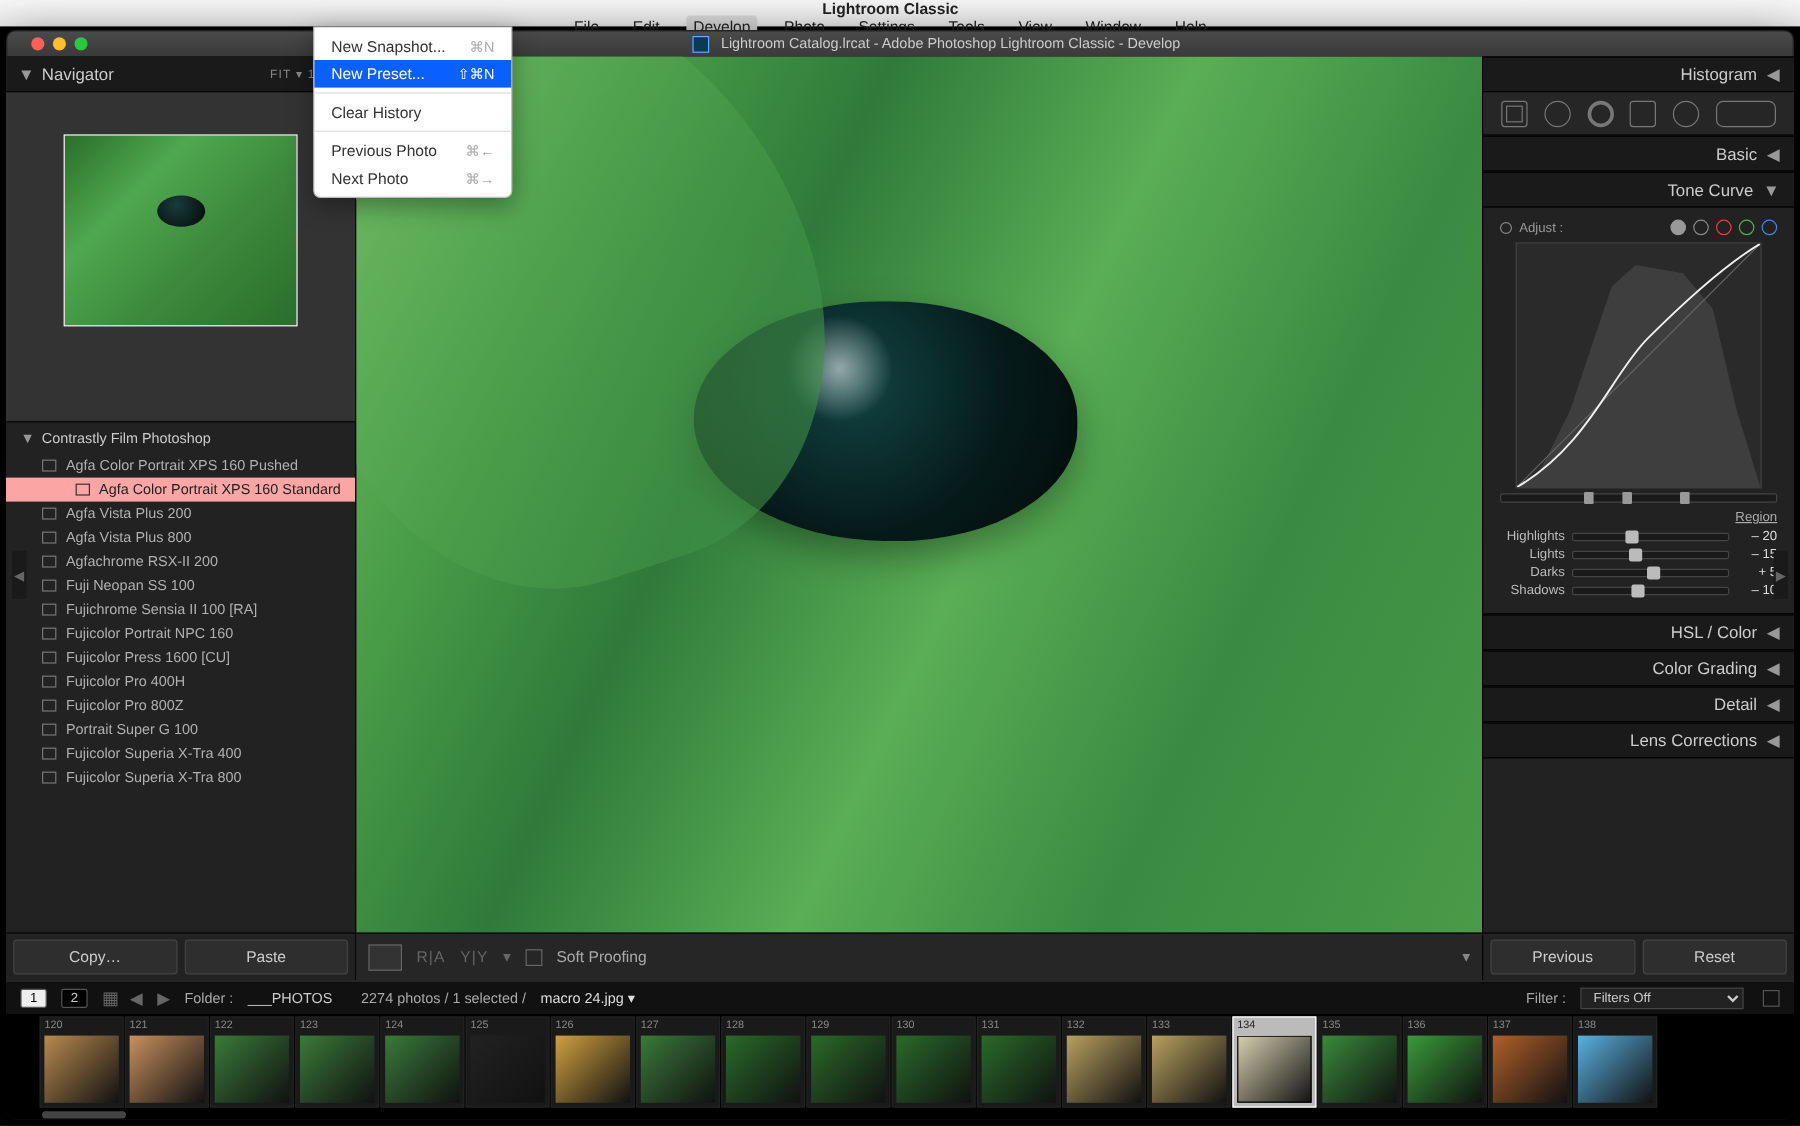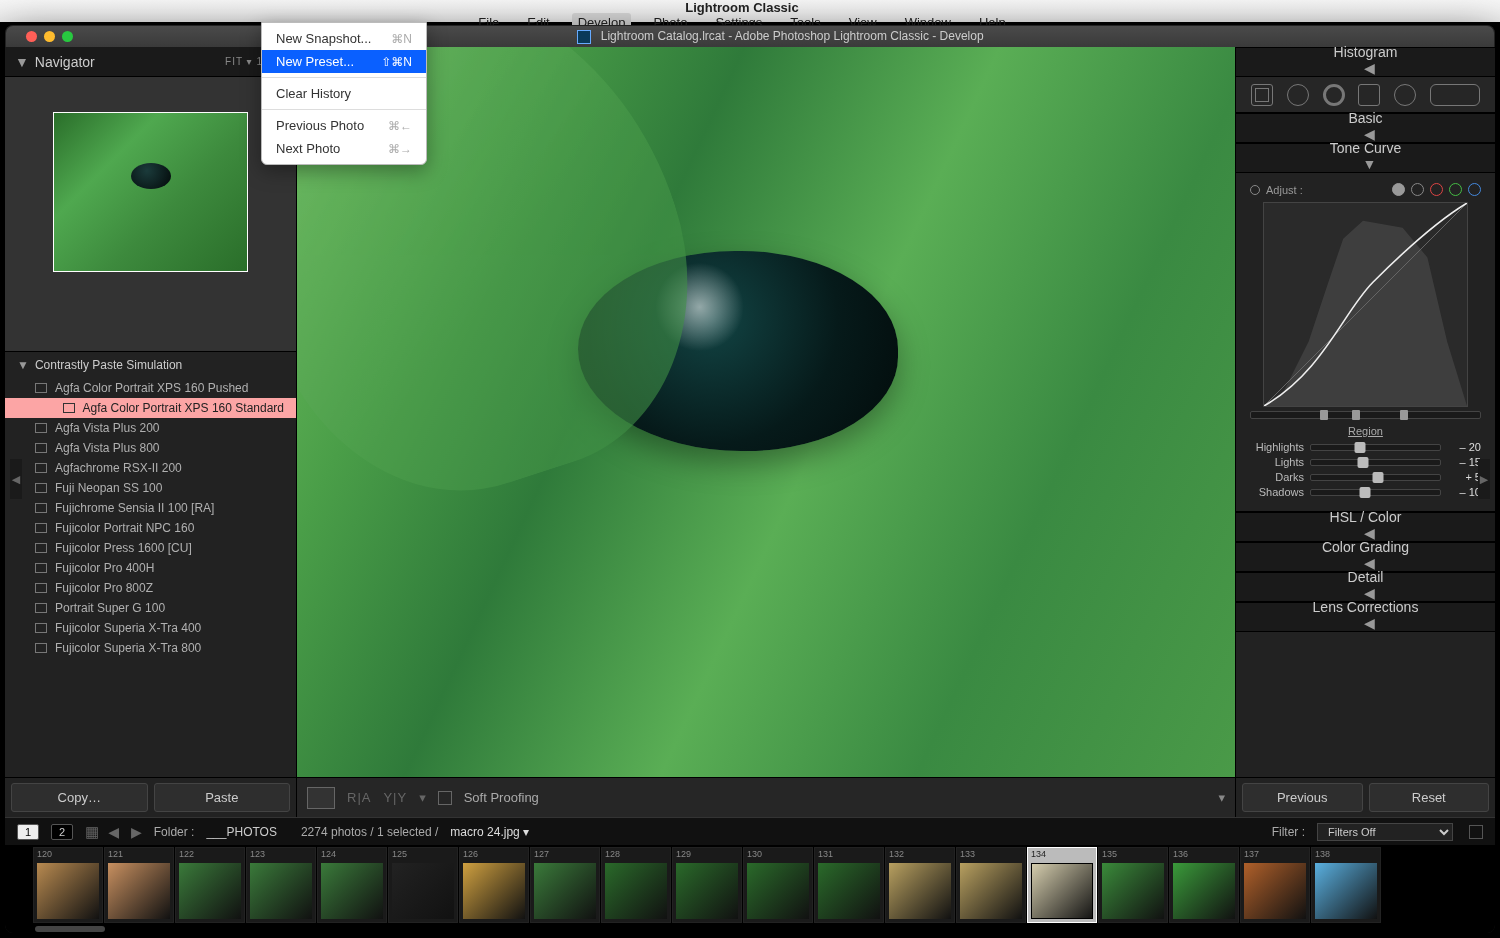--- a/index.html
+++ b/index.html
@@ -63,35 +63,35 @@
   background: radial-gradient(circle at 38% 28%, rgba(255,255,255,.55) 0%, rgba(255,255,255,0) 18%),
              radial-gradient(circle at 42% 34%, #124444 0%, #061a1a 55%, #020a0a 100%);
   box-shadow: 0 12px 30px rgba(0,0,0,.35); }
 .photo::after { content:''; position:absolute; left:-5%; top:-10%; width:45%; height:70%; background: linear-gradient(145deg, rgba(255,255,255,.12), transparent 60%), linear-gradient(135deg, #66b85a, #3a8a42); transform: rotate(-18deg); border-radius: 30% 70% 50% 50%; opacity:.6; }
 .center-toolbar { height: 40px; border-top: 1px solid #000; display: flex; align-items: center; padding: 0 10px; gap: 12px; color: #aaa; font-size: 13px; background:#262626;}
 .ct-box { width:28px; height:22px; border:1px solid #666; background:#333; display:inline-block; }
 .ct-check { width:14px; height:14px; border:1px solid #666; display:inline-block; }
 .ct-arrow { margin-left:auto; color:#888; }
 
 .right-panel { width: 260px; background: #222; border-left: 1px solid #000; display: flex; flex-direction: column; }
-.r-section-head { height: 30px; border-bottom: 1px solid #000; border-top: 1px solid #000; display: flex; align-items: center; justify-content: flex-end; padding: 0 12px; color: #ccc; font-size: 14px; background:#1a1a1a;flex-direction:column;}
+.r-section-head { height: 30px; border-bottom: 1px solid #000; border-top: 1px solid #000; display: flex; align-items: center; justify-content: flex-end; padding: 0 12px; color: #ccc; font-size: 14px; background:#1a1a1a;}
 .r-section-head .disc { margin-left: 8px; color: #999; }
 .r-tool-icons { height: 36px; border-bottom: 1px solid #000; display:flex; align-items:center; justify-content:space-around; padding:0 8px; background:#262626;}
 .r-tool-icons span { width:22px; height:22px; border:1px solid #777; border-radius:50%; display:inline-block;}
 .r-tool-icons .sq { border-radius:3px; }
 .r-tool-icons .grid { border-radius:3px; position:relative;}
 .r-tool-icons .grid::before{content:'';position:absolute;inset:3px;border:1px solid #777;}
 .r-tool-icons .active { border-width:3px; }
 .r-tonecurve { padding: 10px 14px; border-bottom:1px solid #000;}
 .adjust-row { display:flex; align-items:center; gap:6px; color:#999; font-size:11px; margin-bottom:6px; }
 .adjust-row .dot{width:13px;height:13px;border-radius:50%;border:1.5px solid #888;display:inline-block;}
 .adjust-row .dot.r{border-color:#d44;} .adjust-row .dot.g{border-color:#4b4;} .adjust-row .dot.b{border-color:#48d;}
 .curve-box { width: 205px; height: 205px; margin: 2px auto 4px; background: linear-gradient(#2a2a2a,#2a2a2a); border:1px solid #444; position:relative; overflow:hidden;}
 .curve-box svg{position:absolute;inset:0;}
-.region-label { text-align:center; color:#aaa; font-size:11px; margin:6px 0 4px;text-decoration:underline;}
+.region-label { text-align:right; color:#aaa; font-size:11px; margin:6px 0 4px;text-decoration:underline;}
 .slider-row { display:flex; align-items:center; font-size:11px; color:#ccc; margin:3px 0; }
 .slider-row .lbl { width:54px; text-align:right; margin-right:6px; color:#bbb;}
 .slider-row .track { flex:1; height:7px; background:linear-gradient(#1a1a1a,#1a1a1a); border:1px solid #444; border-radius:2px; position:relative; margin-right:6px;}
 .slider-row .knob { position:absolute; top:-3px; width:11px; height:11px; background:#bbb; border-radius:2px; transform:translateX(-50%);}
 .slider-row .val { width:34px; text-align:right; color:#ddd;}
 .r-btnrow { height: 40px; border-top:1px solid #000; display:flex; gap:6px; padding:5px 6px; margin-top:auto; }
 .r-btnrow button { flex:1; background:#2e2e2e; border:1px solid #444; color:#ccc; font-size:13px; border-radius:3px;}
 
 .filmstrip-bar { height: 28px; background:#111; border-top:1px solid #333; display:flex; align-items:center; padding:0 12px; color:#ccc; font-size:12px; gap:12px;}
 .filmstrip-bar .pg { width:22px; height:16px; border:1px solid #555; text-align:center; line-height:14px; font-size:11px; background:#000; border-radius:2px;}
@@ -193,21 +193,21 @@
         <span class="disc">▼</span>
         <span>Navigator</span>
         <span class="nav-controls">FIT ▾   100%</span>
       </div>
       <div class="nav-preview">
         <div class="nav-thumb"></div>
       </div>
       <div class="preset-list">
         <div class="preset-group">
           <span class="tri">▼</span>
-          <span>Contrastly Paste Simulation</span>
+          <span>Contrastly Film Photoshop</span>
         </div>
         <div id="preset-items">
             <div class="preset-item">
               <span class="ps-icon"></span>
               <span>Agfa Color Portrait XPS 160 Pushed</span>
             </div>
             <div class="preset-item selected">
               <span class="ps-icon"></span>
               <span>Agfa Color Portrait XPS 160 Standard</span>
             </div>

